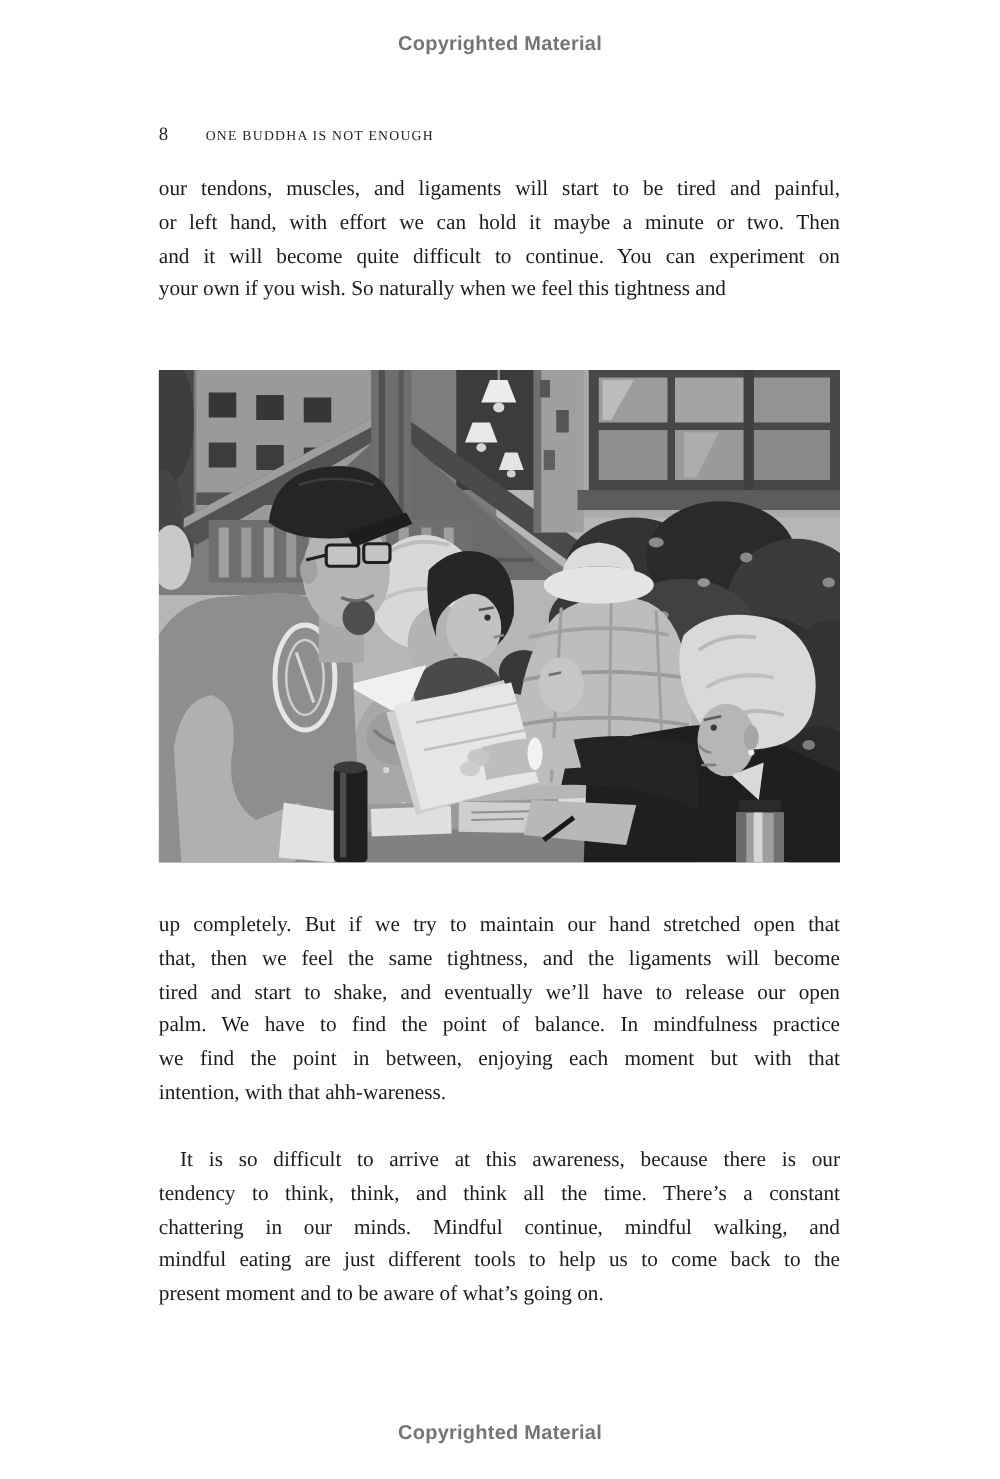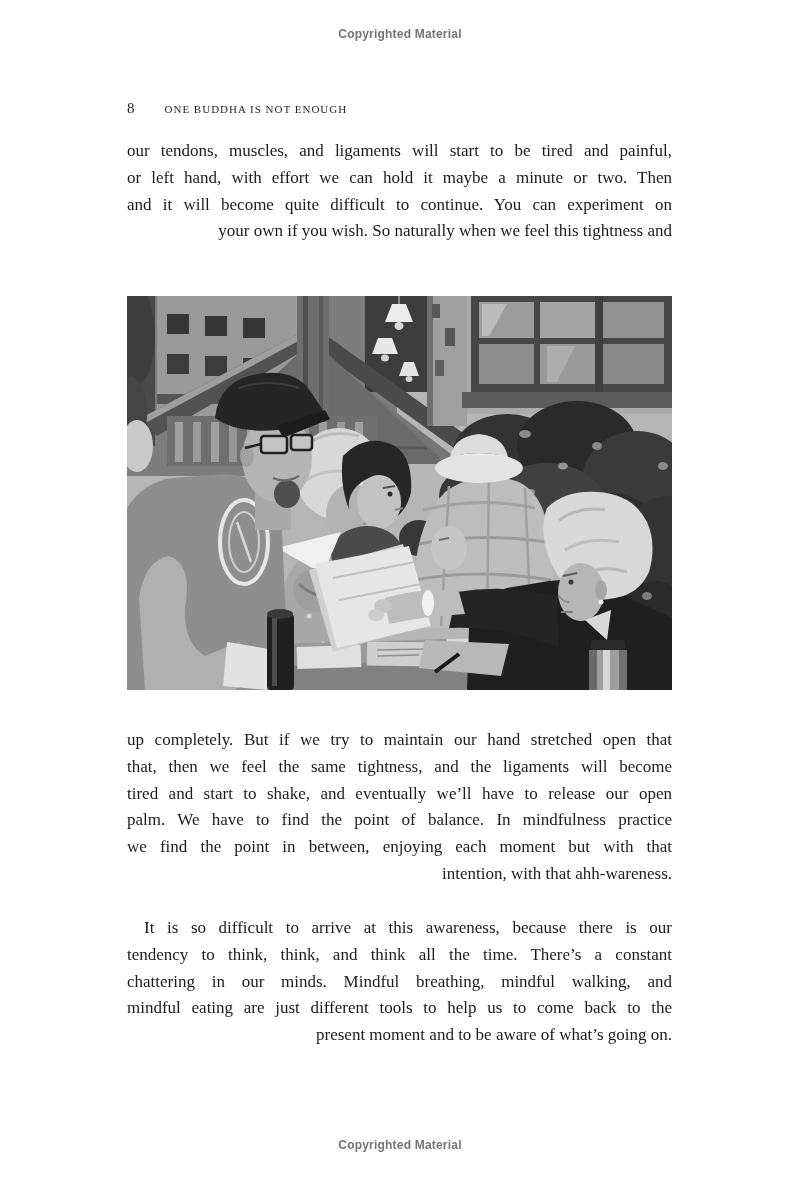--- a/index.html
+++ b/index.html
@@ -4,21 +4,21 @@
 <style>
   html,body{margin:0;padding:0;}
   body{
     width:800px;height:1183px;background:#ffffff;position:relative;
     font-family:"Liberation Serif","DejaVu Serif",serif;
     -webkit-font-smoothing:antialiased;
   }
   .watermark{
     position:absolute;left:0;width:800px;text-align:center;
     font-family:"Liberation Sans","DejaVu Sans",sans-serif;
-    font-weight:bold;font-size:12px;letter-spacing:.2px;color:#747474;
+    font-weight:bold;font-size:16px;letter-spacing:.2px;color:#747474;
   }
   .watermark.top{top:27px;}
   .watermark.bottom{top:1138px;}
   .pageheader{
     position:absolute;left:127px;top:100px;height:16px;line-height:15px;
     color:#1f1f1f;white-space:nowrap;
   }
   .pagenum{font-size:15px;}
   .runtitle{font-size:11px;letter-spacing:1.0px;margin-left:30px;}
   .para{
@@ -26,21 +26,21 @@
     font-size:17px;line-height:26.8px;color:#1b1b1b;
   }
   .p1{top:138px;}
   .p2{top:727px;}
   .p3{top:915px;font-family:Liberation Serif, serif;}
   .jline{
     text-align:justify;text-align-last:justify;
     height:26.8px;overflow:hidden;white-space:normal;
   }
   .jline::after{content:"";display:inline-block;width:100%;height:0;}
-  .lline{text-align:right;height:26.8px;overflow:hidden;}
+  .lline{text-align:left;height:26.8px;overflow:hidden;}
   .indent{text-indent:17px;}
   .photo{
     position:absolute;left:127px;top:296px;width:545px;height:394px;
     background:#b6b6b6;overflow:hidden;
   }
   .photo svg{display:block;}
 </style>
 </head>
 <body>
 
@@ -301,18 +301,18 @@
   <div class="jline">that, then we feel the same tightness, and the ligaments will become</div>
   <div class="jline">tired and start to shake, and eventually we’ll have to release our open</div>
   <div class="jline">palm. We have to find the point of balance. In mindfulness practice</div>
   <div class="jline">we find the point in between, enjoying each moment but with that</div>
   <div class="lline">intention, with that ahh-wareness.</div>
 </div>
 
 <div class="para p3">
   <div class="jline indent">It is so difficult to arrive at this awareness, because there is our</div>
   <div class="jline">tendency to think, think, and think all the time. There’s a constant</div>
-  <div class="jline">chattering in our minds. Mindful breathing, mindful walking, and</div>
+  <div class="jline">chattering in our minds. Mindful continue, mindful walking, and</div>
   <div class="jline">mindful eating are just different tools to help us to come back to the</div>
   <div class="lline">present moment and to be aware of what’s going on.</div>
 </div>
 
 <div class="watermark bottom">Copyrighted Material</div>
 
 </body></html>

